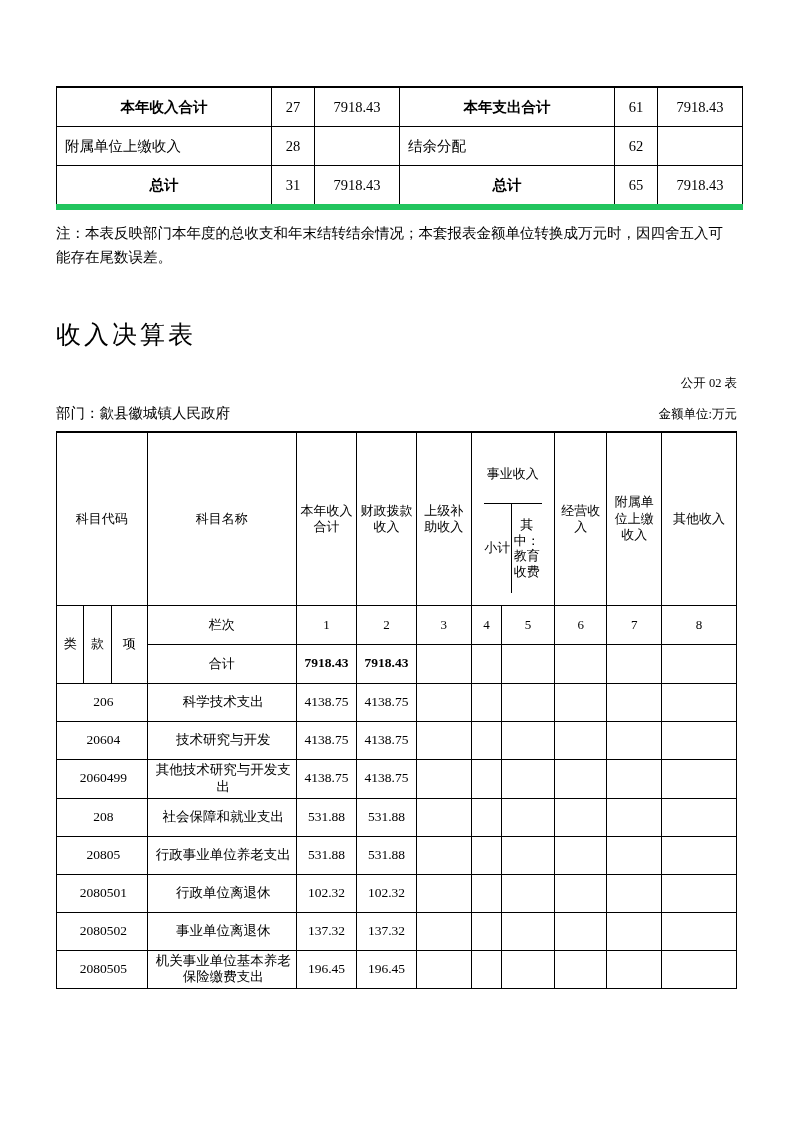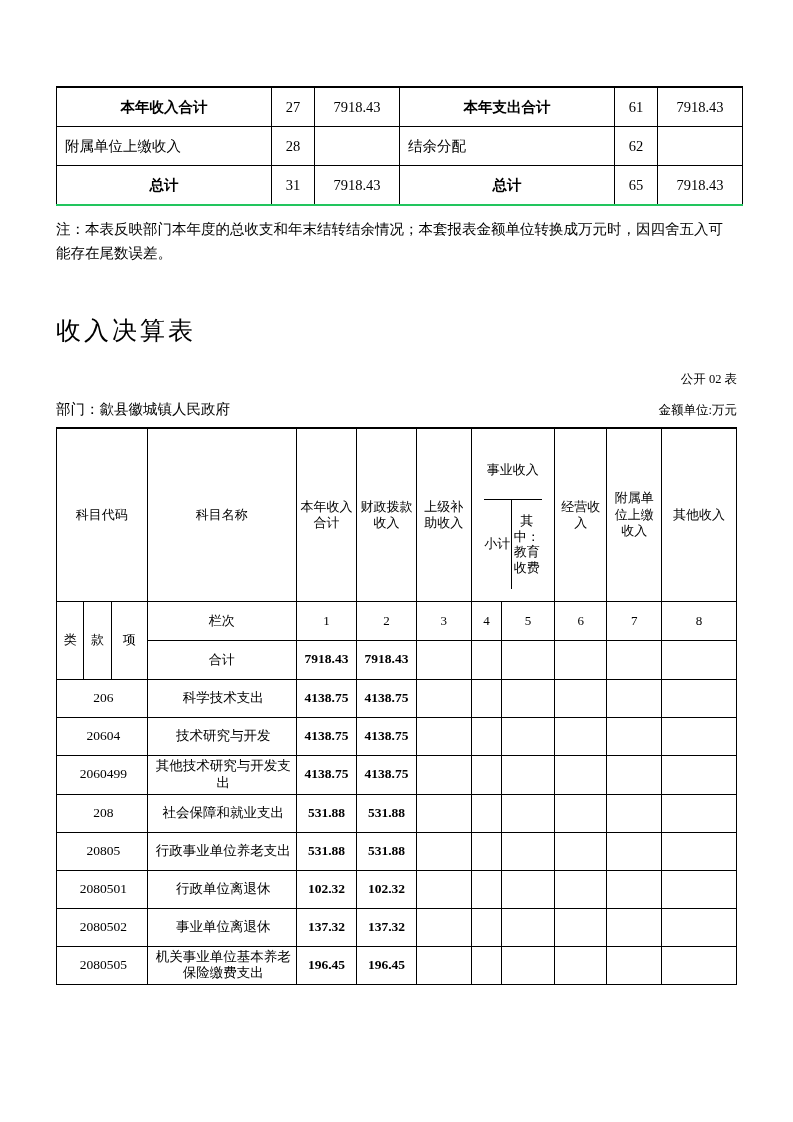--- a/index.html
+++ b/index.html
@@ -47,21 +47,21 @@
     padding: 2px 4px;
   }
   .top-table td.bold {
     font-weight: bold;
     text-align: center;
   }
   .top-table tr.first td {
     border-top: 2px solid #000;
   }
   .top-table tr.last td {
-    border-bottom: 2px solid #22c55e;
+    border-bottom: 6px solid #22c55e;
   }
 
   .note {
     width: 672px;
     margin-top: 12px;
     font-size: 14.5px;
     line-height: 1.65;
     text-indent: 0;
   }
 
@@ -109,21 +109,20 @@
     text-align: center;
   }
   .main-table .lbl-left {
     text-align: center;
     padding-left: 6px;
     font-size: 13.5px;
   }
   .main-table .val {
     text-align: center;
     font-size: 13.5px;
-    font-weight: bold;
   }
   .main-table .bold {
     font-weight: bold;
   }
   .main-table tr.outer-top td {
     border-top: 2px solid #000;
   }
   .row-h { height: 38px; }
   .hdr-tall { height: 148px; }
   .col-hdr-row td { height: 34px; }

